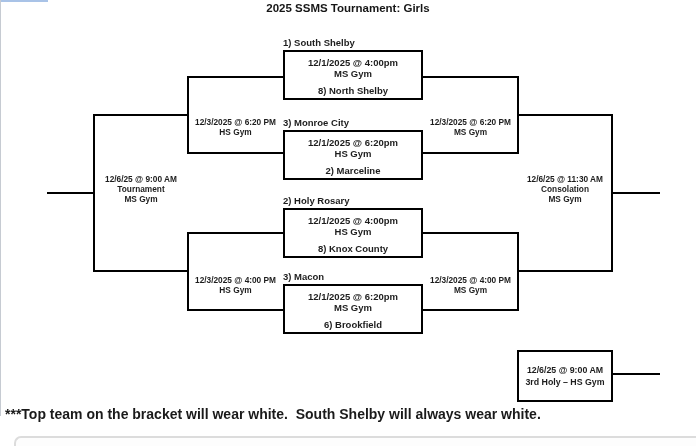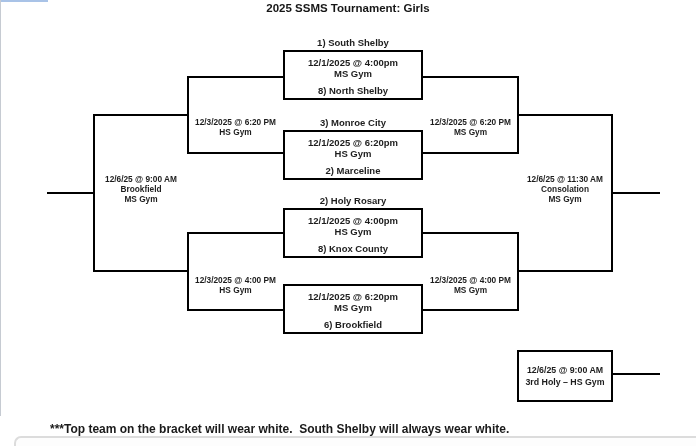--- a/index.html
+++ b/index.html
@@ -16,41 +16,40 @@
   }
   .gamebox {
     position:absolute; left:283px; width:140px; height:50px;
     border:2px solid #000; box-sizing:border-box;
     display:flex; flex-direction:column; align-items:center;
     text-align:right; font-size:9.5px; line-height:10.5px;
   }
   .gamebox .dt    { margin-top:6px; }
   .gamebox .team2 { margin-top:auto; margin-bottom:2px; }
   .teamtop {
-    position:absolute; left:283px; width:140px; text-align:center;
+    position:absolute; left:283px; width:140px; text-align:left;
     font-size:9.5px; line-height:11px;
   }
   .slabel {
     position:absolute; width:95px; text-align:center;
     font-size:8.3px; line-height:10px;margin-top:12px;
   }
   .flabel {
     position:absolute; width:94px; text-align:center;
     font-size:8.3px; line-height:10px;
   }
   .thirdbox {
     position:absolute; left:517px; top:350px; width:96px; height:52px;
     border:2px solid #000; box-sizing:border-box;
     display:flex; flex-direction:column; justify-content:center; align-items:center;
     text-align:center; font-size:8.8px; line-height:12px;
   }
   .footnote {
-    position:absolute; left:5px; top:422px; font-size:12px; color:#1a1a1a;
+    position:absolute; left:5px; top:406px; font-size:14px; color:#1a1a1a;
     white-space:pre;
-    margin-left:45px;
   }
   .sel-top   { position:absolute; left:0; top:0; width:48px; height:2px; background:#a9c3e7; }
   .sel-left  { position:absolute; left:0; top:0; width:1px; height:416px; background:#c6cbd2; }
   .cell-bottom {
     position:absolute; left:14px; top:436px; width:690px; height:12px;
     border-top:2px solid #dcdcdc; border-left:2px solid #dcdcdc;
     border-top-left-radius:7px; box-sizing:border-box; background:#fdfdfd;
   }
 </style>
 </head>
@@ -78,20 +77,21 @@
     <div class="team2">2) Marceline</div>
   </div>
 
   <div class="teamtop" style="top:195px">2) Holy Rosary</div>
   <div class="gamebox" style="top:208px">
     <div class="dt">12/1/2025 @ 4:00pm</div>
     <div class="venue">HS Gym</div>
     <div class="team2">8) Knox County</div>
   </div>
 
+  <div class="teamtop" style="top:271px">3) Macon</div>
   <div class="gamebox" style="top:284px">
     <div class="dt">12/1/2025 @ 6:20pm</div>
     <div class="venue">MS Gym</div>
     <div class="team2">6) Brookfield</div>
   </div>
 
   <div class="hline" style="left:188px; top:76px;  width:95px"></div>
   <div class="hline" style="left:423px; top:76px;  width:95px"></div>
   <div class="hline" style="left:188px; top:152px; width:95px"></div>
   <div class="hline" style="left:423px; top:152px; width:95px"></div>
@@ -129,21 +129,21 @@
     <div>12/3/2025 @ 4:00 PM</div>
     <div>HS Gym</div>
   </div>
   <div class="slabel" style="left:423px; top:263px">
     <div>12/3/2025 @ 4:00 PM</div>
     <div>MS Gym</div>
   </div>
 
   <div class="flabel" style="left:94px; top:174px">
     <div>12/6/25 @ 9:00 AM</div>
-    <div>Brookfield</div>
+    <div>Tournament</div>
     <div>MS Gym</div>
   </div>
   <div class="flabel" style="left:518px; top:174px">
     <div>12/6/25 @ 11:30 AM</div>
     <div>Consolation</div>
     <div>MS Gym</div>
   </div>
 
   <div class="thirdbox">
     <div>12/6/25 @ 9:00 AM</div>

